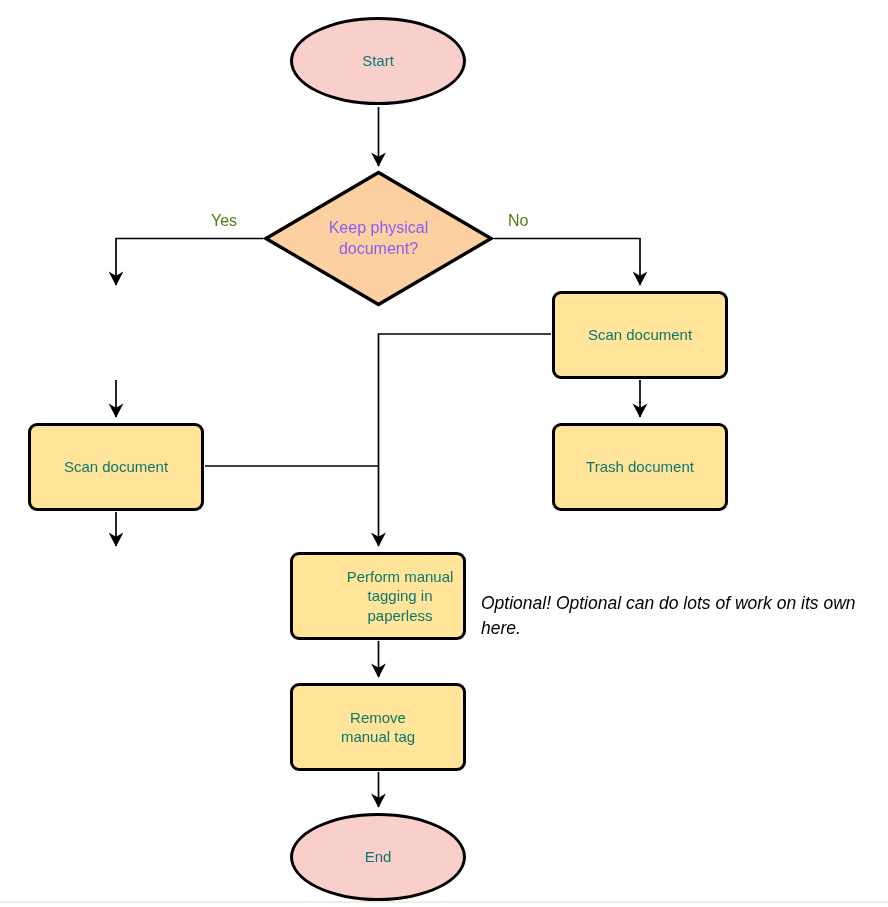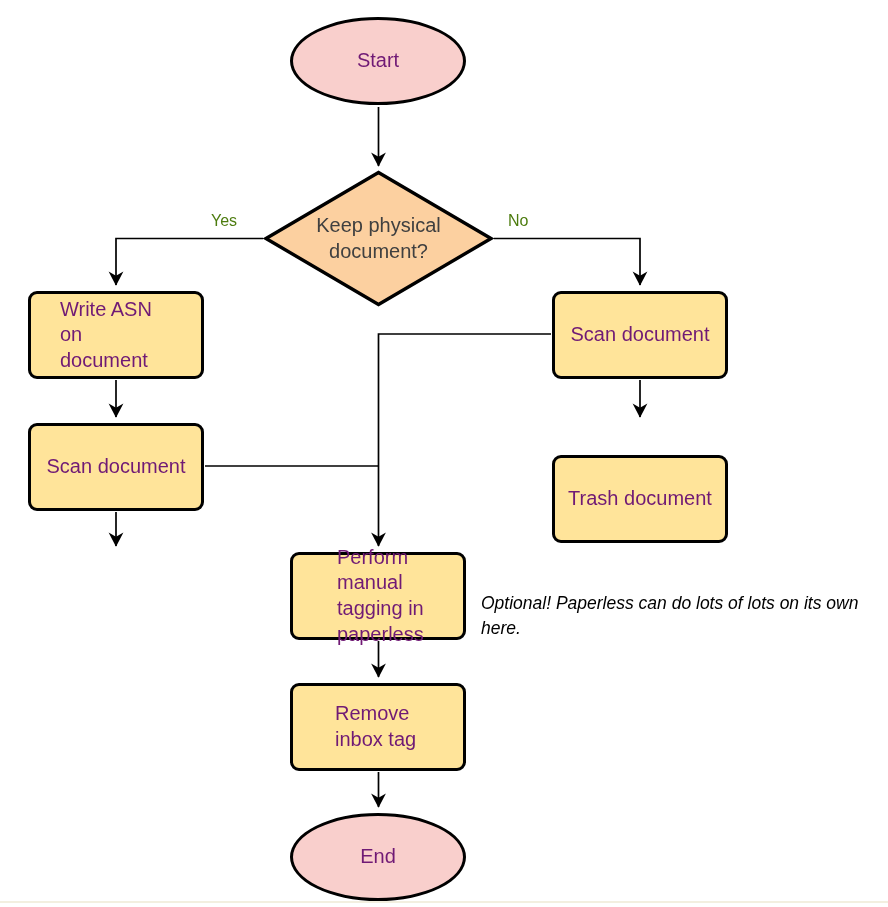--- a/index.html
+++ b/index.html
@@ -20,24 +20,24 @@
     left: 0;
     top: 0;
     width: 888px;
     height: 907px;
   }
   .node {
     position: absolute;
     display: flex;
     align-items: center;
     justify-content: center;
-    text-align: left;
+    text-align: center;
     box-sizing: border-box;
-    color: #701a75;
-    font-size: 20px;
+    color: #0f766e;
+    font-size: 15px;
     line-height: 1.28;
   }
   .terminal {
     width: 176px;
     height: 88px;
     background: var(--pink, #f9cfcc);
     border: 3px solid var(--stroke, #000);
     border-radius: 50%;
   }
   .process {
@@ -56,23 +56,23 @@
   }
   .decision-wrap svg { position: absolute; left: 0; top: 0; }
   .decision-label {
     position: absolute;
     left: 0; top: 0;
     width: 100%; height: 100%;
     display: flex;
     align-items: center;
     justify-content: center;
     text-align: center;
-    font-size: 20px;
+    font-size: 16px;
     line-height: 1.28;
-    color: #404040;
+    color: #8b5cf6;
   }
   .edge-label {
     position: absolute;
     font-size: 16px;
     color: #4d7c0f;
   }
   .annotation {
     position: absolute;
     left: 481px;
     top: 591px;
@@ -126,45 +126,42 @@
       <polygon points="115.5,2.5 228,68.5 115.5,134.5 3,68.5" fill="var(--orange, #fcd0a0)" stroke="var(--stroke, #000)" stroke-width="3.4" stroke-linejoin="miter"></polygon>
     </svg>
     <div class="decision-label">
       <span style="max-width:132px;">Keep physical document?</span>
     </div>
   </div>
 
   <div class="edge-label" style="left:211px; top:212px;">Yes</div>
   <div class="edge-label" style="left:508px; top:212px;text-align:center;">No</div>
 
-  <div class="node process" style="left:28px; top:291px;">
-    <span class="label-box" style="max-width:112px;">Write ASN on document</span>
-  </div>
 
   <div class="node process" style="left:28px; top:423px;">
     <span class="label-box">Scan document</span>
   </div>
 
 
   <div class="node process" style="left:552px; top:291px;">
     <span class="label-box">Scan document</span>
   </div>
 
-  <div class="node process" style="left:552px; top:423px;margin-top:32px;">
+  <div class="node process" style="left:552px; top:423px;">
     <span class="label-box">Trash document</span>
   </div>
 
   <div class="node process" style="left:290px; top:552px;">
     <span class="label-box" style="max-width:128px;margin-left:44px;">Perform manual tagging in paperless</span>
   </div>
 
-  <div class="annotation">Optional! Paperless can do lots of lots on its own here.</div>
+  <div class="annotation">Optional! Optional can do lots of work on its own here.</div>
 
   <div class="node process" style="left:290px; top:683px;">
-    <span class="label-box" style="max-width:86px;">Remove inbox tag</span>
+    <span class="label-box" style="max-width:86px;">Remove manual tag</span>
   </div>
 
   <div class="node terminal" style="left:290px; top:813px;">
     <span class="label-box">End</span>
   </div>
 
   <div class="bottom-rule"></div>
 </div>
 
 </body></html>

